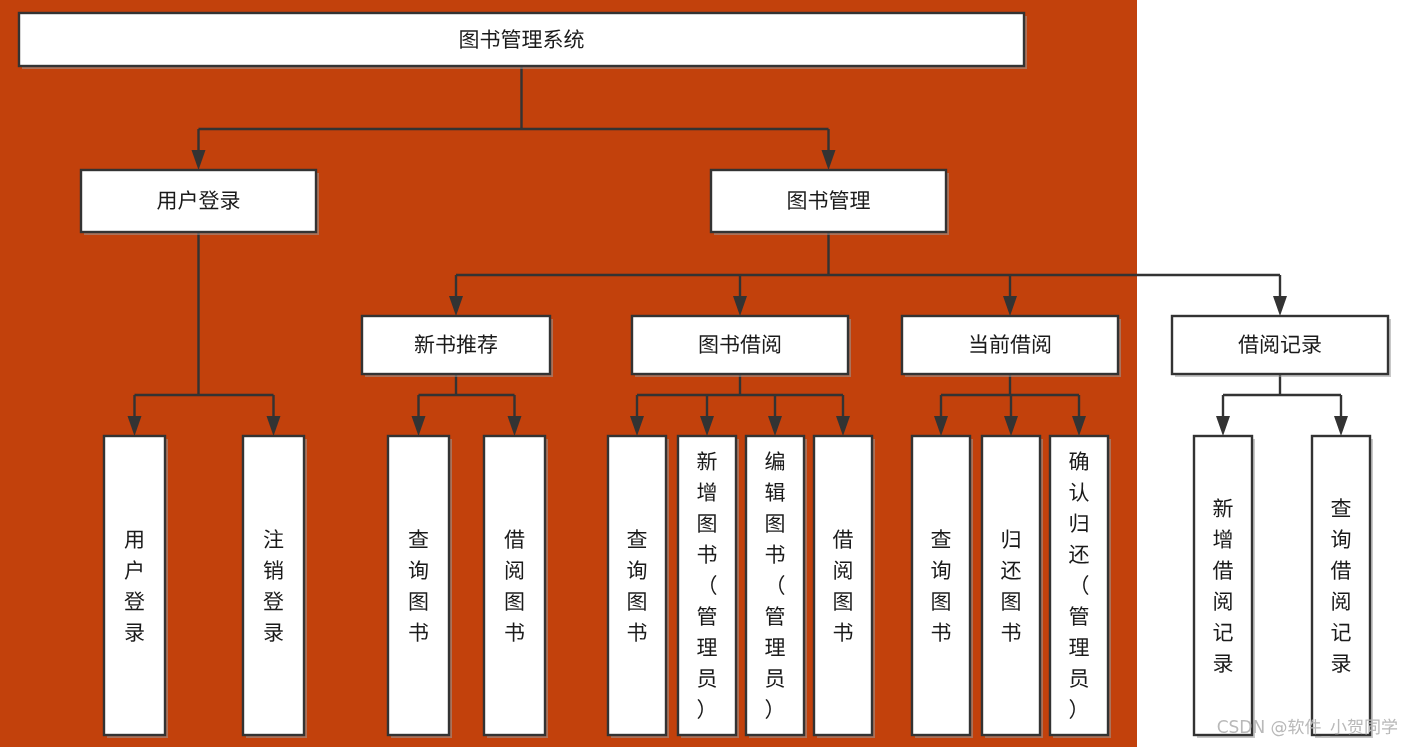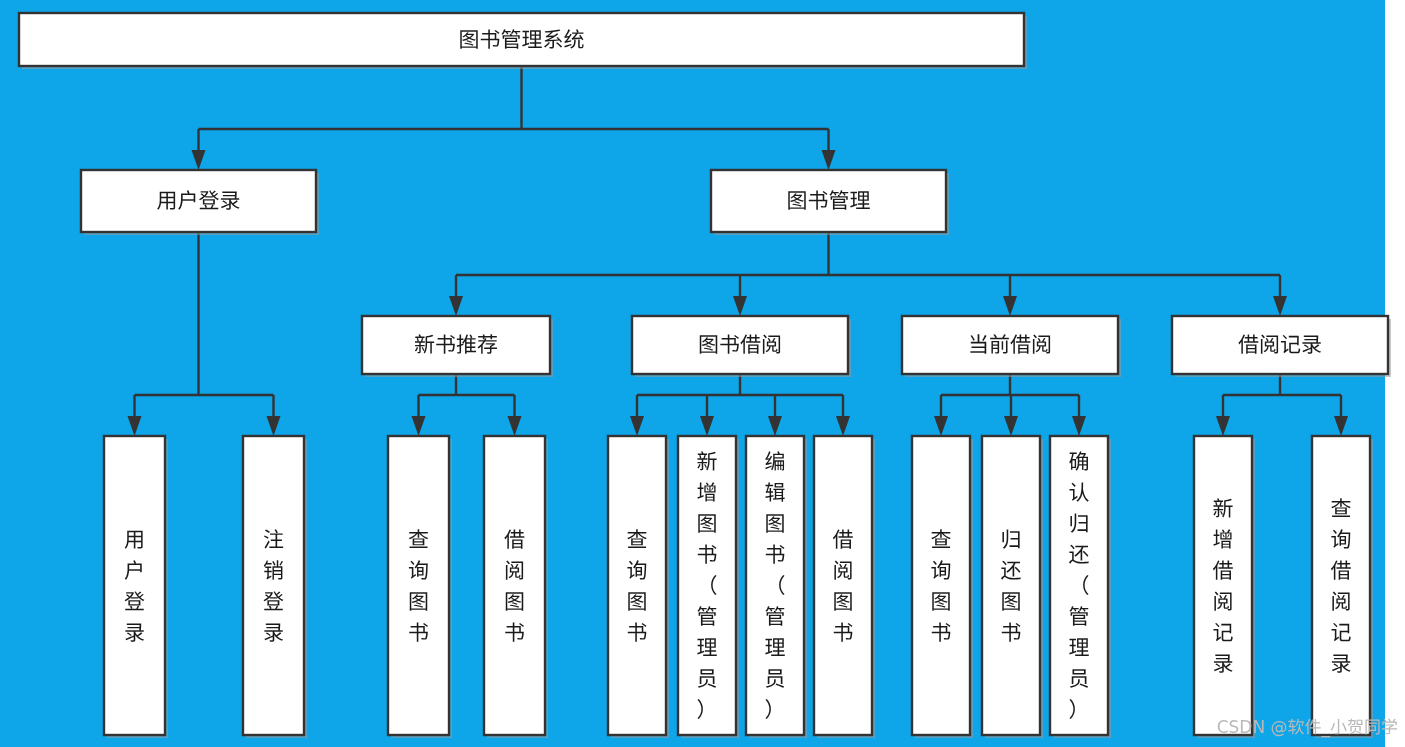--- a/index.html
+++ b/index.html
@@ -9,23 +9,23 @@
     background: #ffffff;
   }
   body {
     width: 1405px;
     height: 747px;
     overflow: hidden;
     font-family: "DejaVu Sans", "Liberation Sans", sans-serif;
   }
   #diagram-root {
     position: relative;
-    width: 1385px;
+    width: 1137px;
     height: 747px;
-    background: #0ea5e9;
+    background: #c2410c;
   }
   svg.diagram-canvas {
     position: absolute;
     left: 0;
     top: 0;
     width: 1405px;
     height: 747px;
     display: block;
   }
   .node-box {

